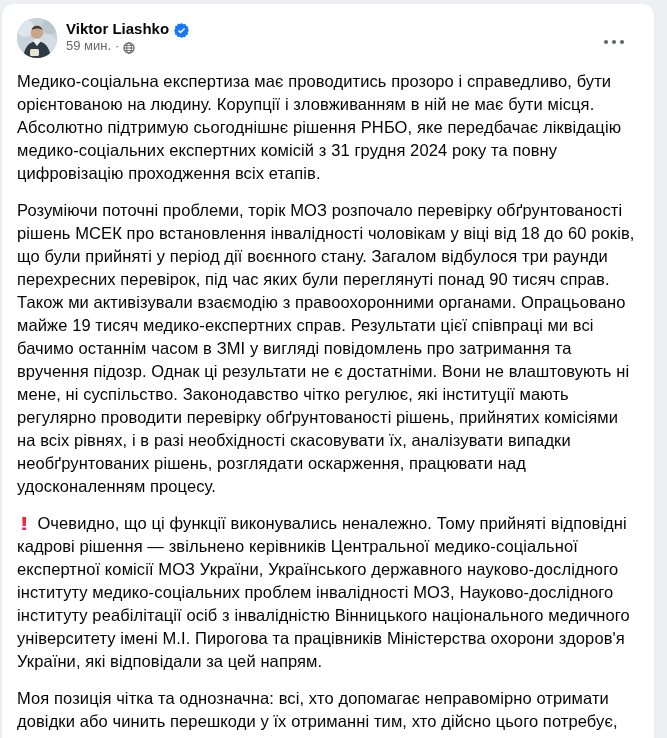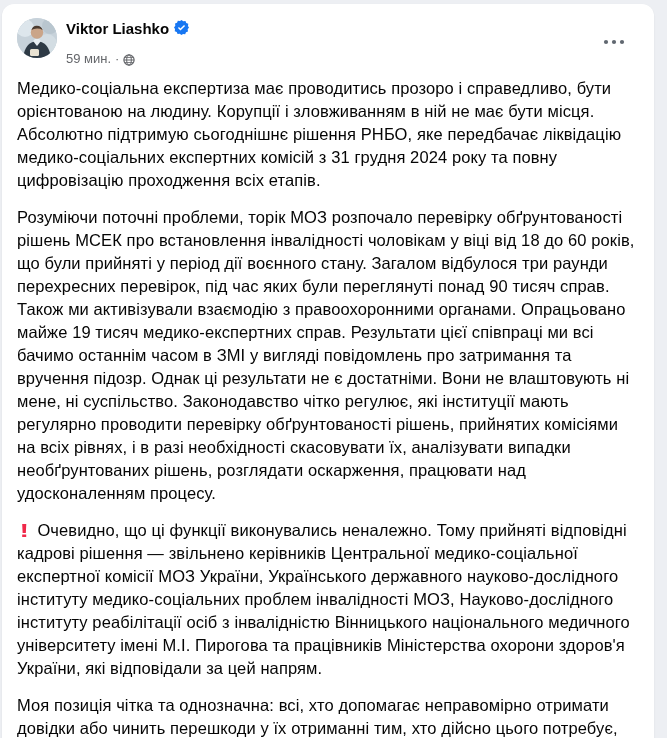--- a/index.html
+++ b/index.html
@@ -26,34 +26,34 @@
   .avatar {
     width: 40px; height: 40px;
     border-radius: 50%;
     overflow: hidden;
     flex: 0 0 40px;
     cursor: pointer;
     background: #cfd9e0;
   }
   .avatar svg { display: block; }
   .header-info { margin-left: 9px; flex: 1 1 auto; padding-top: 1px; }
-  .author-line { display: flex; align-items: flex-start; gap: 5px; }
+  .author-line { display: flex; align-items: flex-end; gap: 5px; }
   .author-name {
     font-size: 15px;
     font-weight: 700;
     color: #050505;
     line-height: 19px;
     cursor: pointer;
   }
   .verified-badge { display: inline-flex; margin-top: 1px; }
   .meta-line {
     display: flex;
-    align-items: center;
+    align-items: flex-end;
     gap: 4px;
-    margin-top: 13px;
+    margin-top: 0;
     font-size: 13px;
     color: #65676b;
     line-height: 16px;
   }
   .meta-timestamp { cursor: pointer; }
   .meta-sep { color: #65676b; }
   .globe-icon { display: inline-flex; margin-top: 1px; }
   .menu-button {
     width: 36px; height: 36px;
     border: none;

